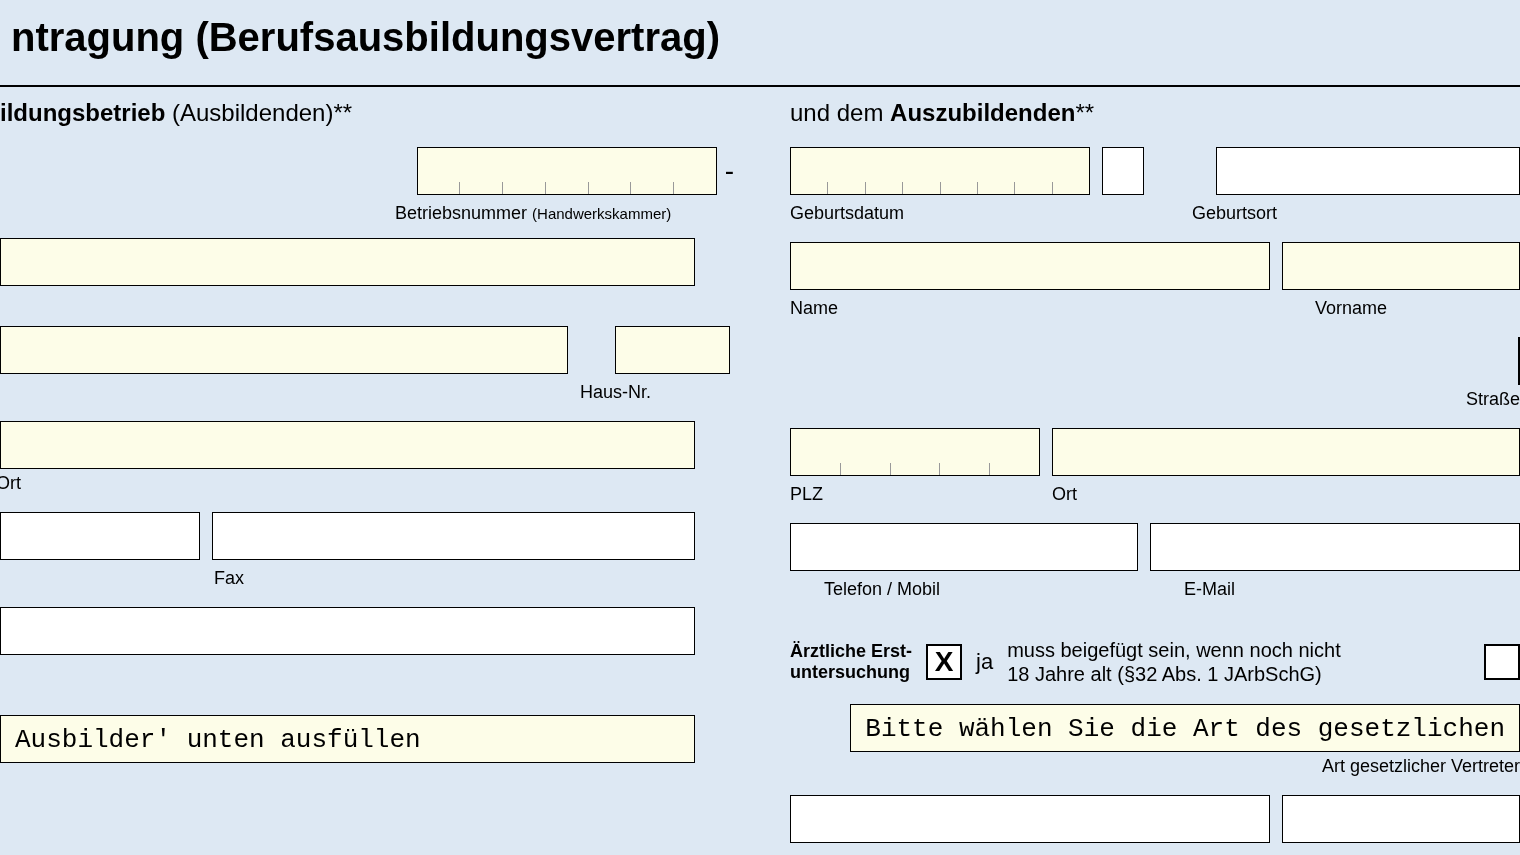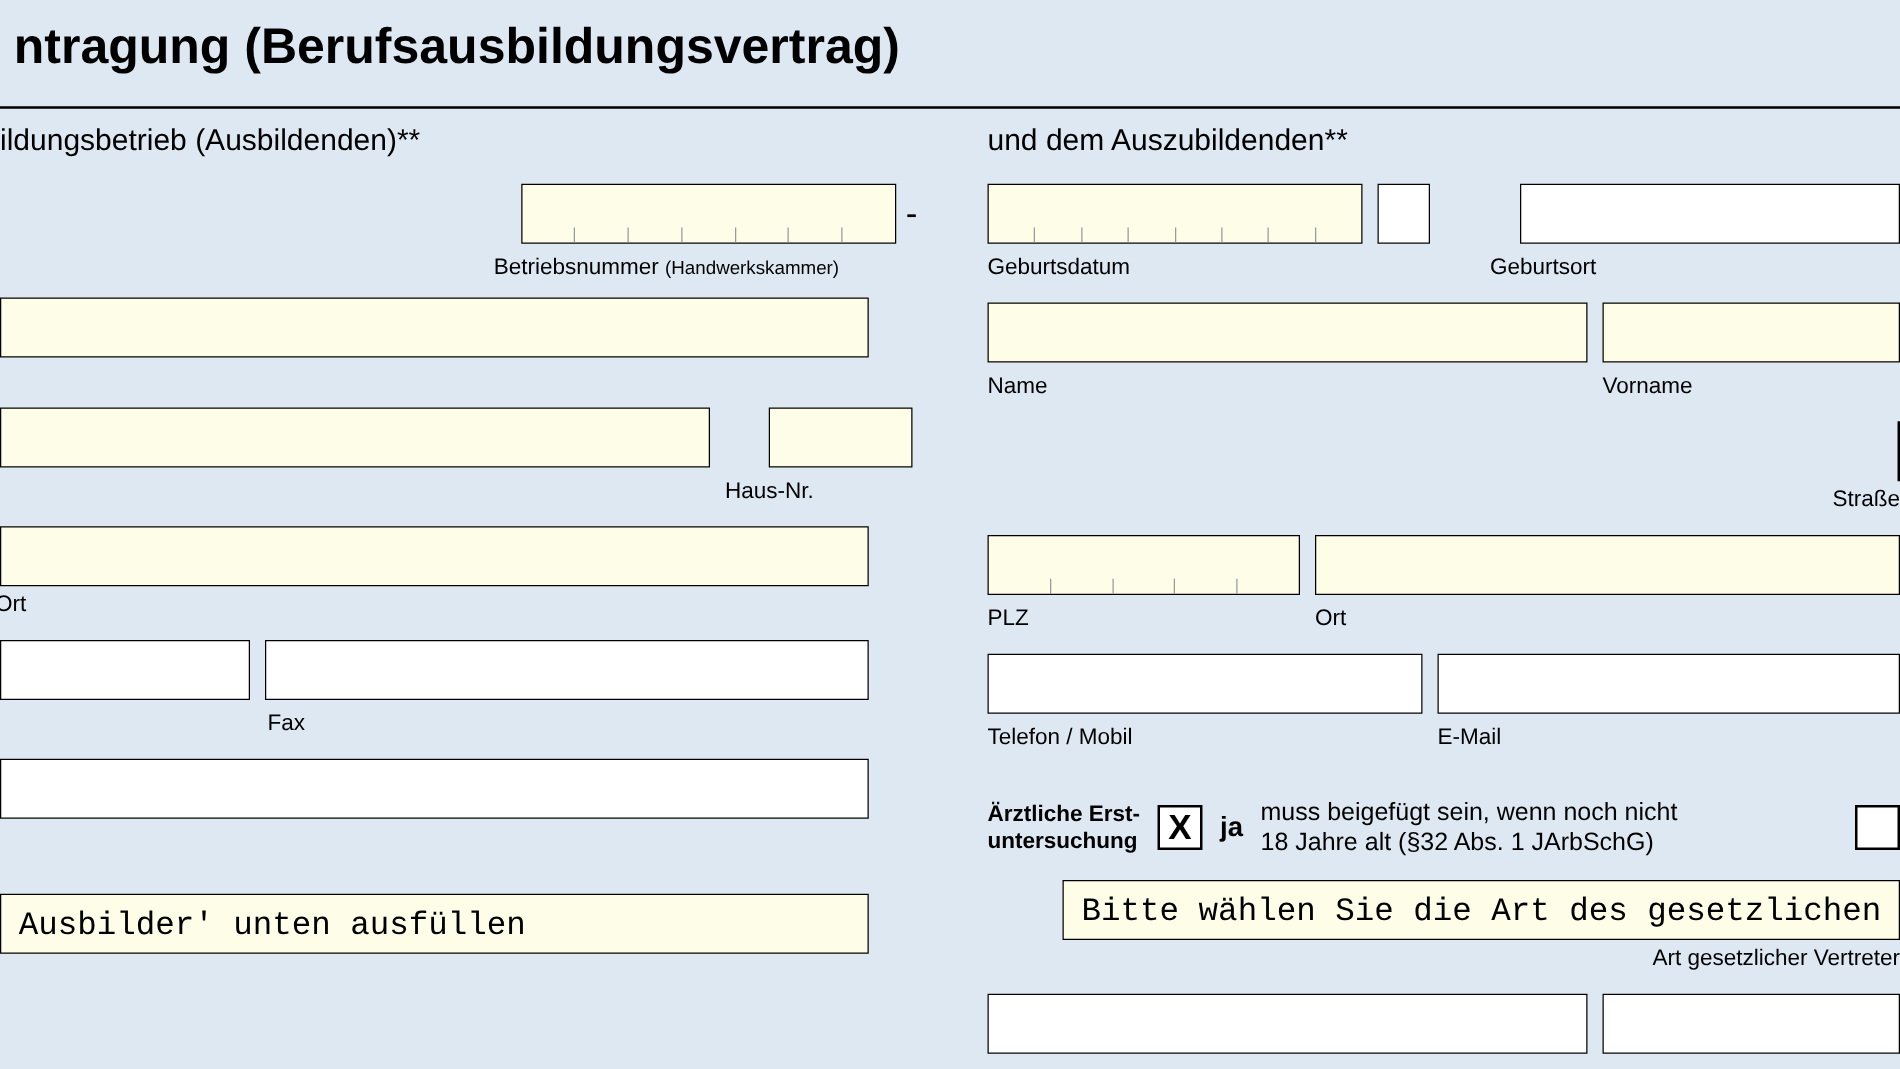--- a/index.html
+++ b/index.html
@@ -31,21 +31,21 @@
     gap: 60px;
   }
   .col {
     flex: 1;
     min-width: 0;
   }
   .section-label {
     font-size: 24px;
     margin-bottom: 20px;
   }
-  .section-label b { font-weight: normal; }
+  .section-label b { font-weight: bold; }
   .field-row {
     display: flex;
     gap: 12px;
     margin-bottom: 4px;
     align-items: flex-end;
   }
   .field {
     display: flex;
     flex-direction: column;
   }
@@ -104,21 +104,21 @@
   .checkbox {
     width: 36px; height: 36px;
     border: 2px solid #000;
     background: #fff;
     display: flex;
     align-items: center;
     justify-content: center;
     font-size: 28px;
     font-weight: bold;
   }
-  .ja { font-size: 22px; font-weight: bold; }
+  .ja { font-size: 22px; font-weight: normal; }
   .check-note {
     font-size: 20px;
     line-height: 1.2;
   }
   .check-note .l2 { display:block; }
   .smallcaption { font-size: 15px; }
 </style>
 </head>
 <body>
 
@@ -236,21 +236,21 @@
       </div>
 
       <div class="field-row">
         <div class="field" style="width:480px;">
           <div class="input-box"></div>
         </div>
         <div class="field" style="flex:1;">
           <div class="input-box"></div>
         </div>
       </div>
-      <div style="display:flex;">
+      <div style="display:flex;gap:33px;">
         <div class="label-below" style="width:492px;">Name</div>
         <div class="label-below">Vorname</div>
       </div>
 
       <div class="field" style="width:100%;align-items:flex-end;">
         <div class="input-box"></div>
         <div class="label-below">Straße</div>
       </div>
 
       <div class="field-row">
@@ -275,21 +275,21 @@
       </div>
 
       <div class="field-row">
         <div class="field" style="width:348px;">
           <div class="input-box white"></div>
         </div>
         <div class="field" style="flex:1;">
           <div class="input-box white"></div>
         </div>
       </div>
-      <div style="display:flex;">
+      <div style="display:flex;margin-left:34px;">
         <div class="label-below" style="width:360px;">Telefon / Mobil</div>
         <div class="label-below">E-Mail</div>
       </div>
 
       <div class="check-row">
         <div class="check-label">
           <span>Ärztliche Erst-</span>
           <span class="l2">untersuchung</span>
         </div>
         <div class="checkbox">X</div>

